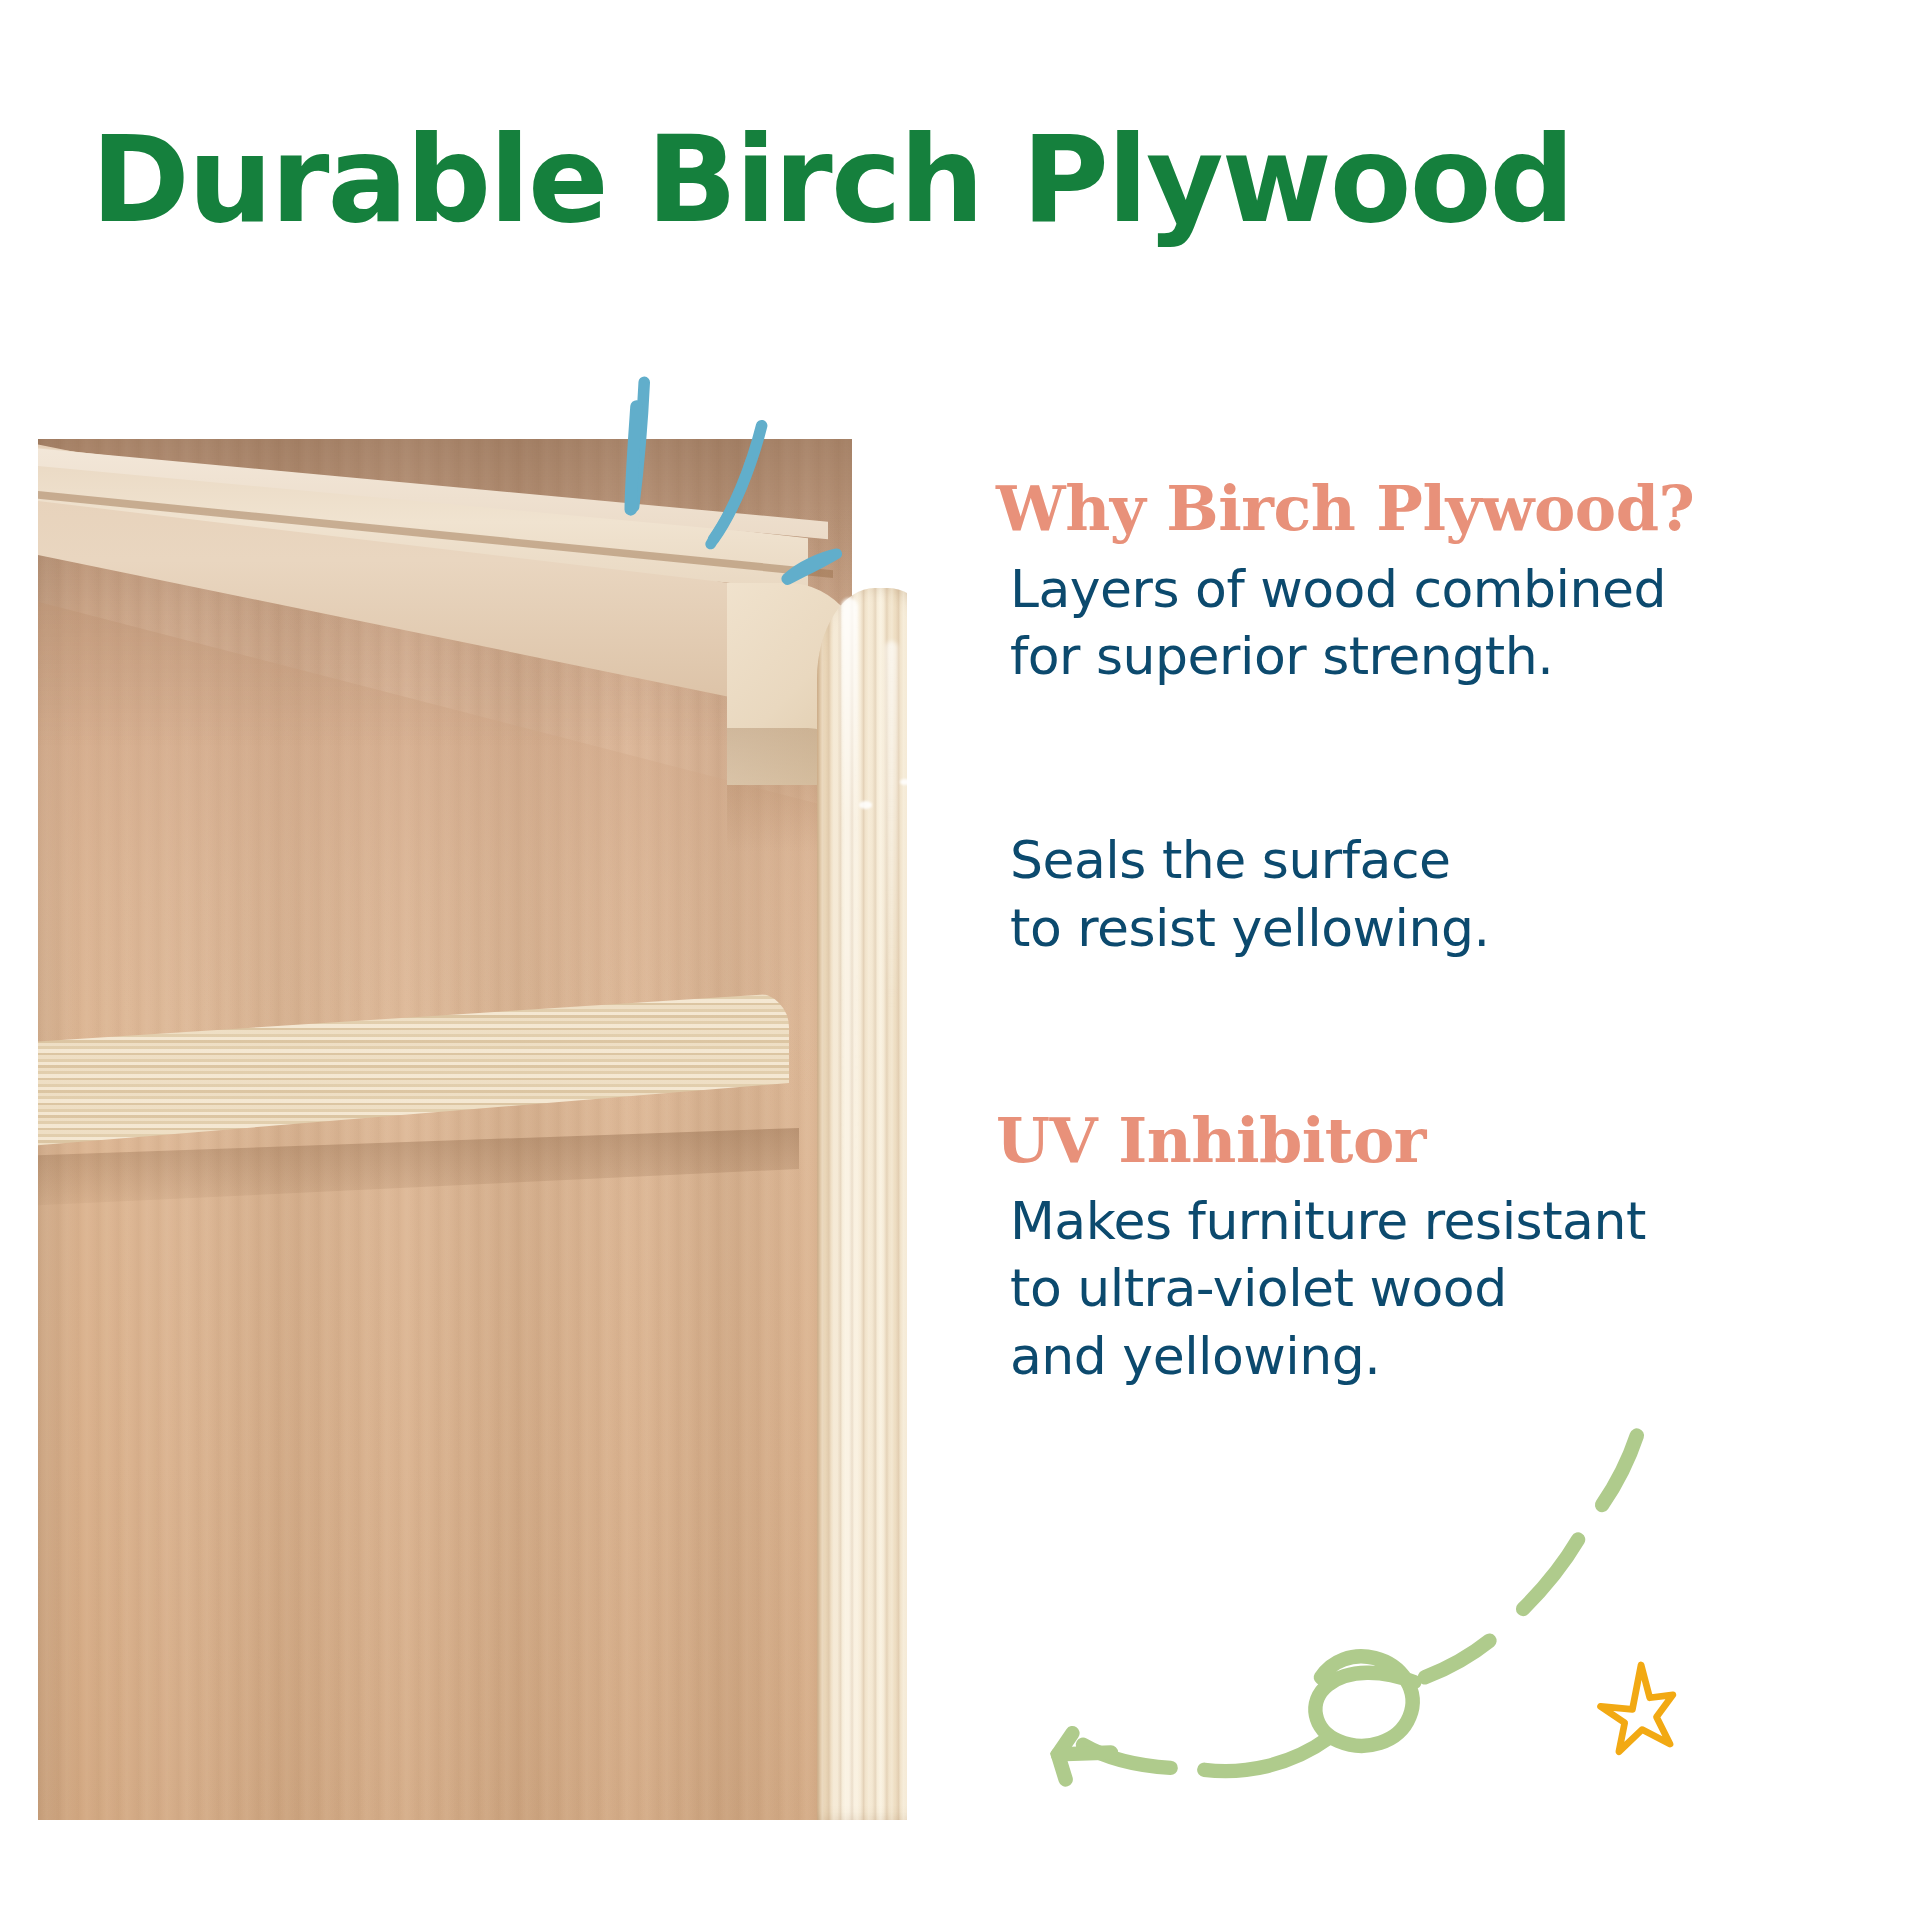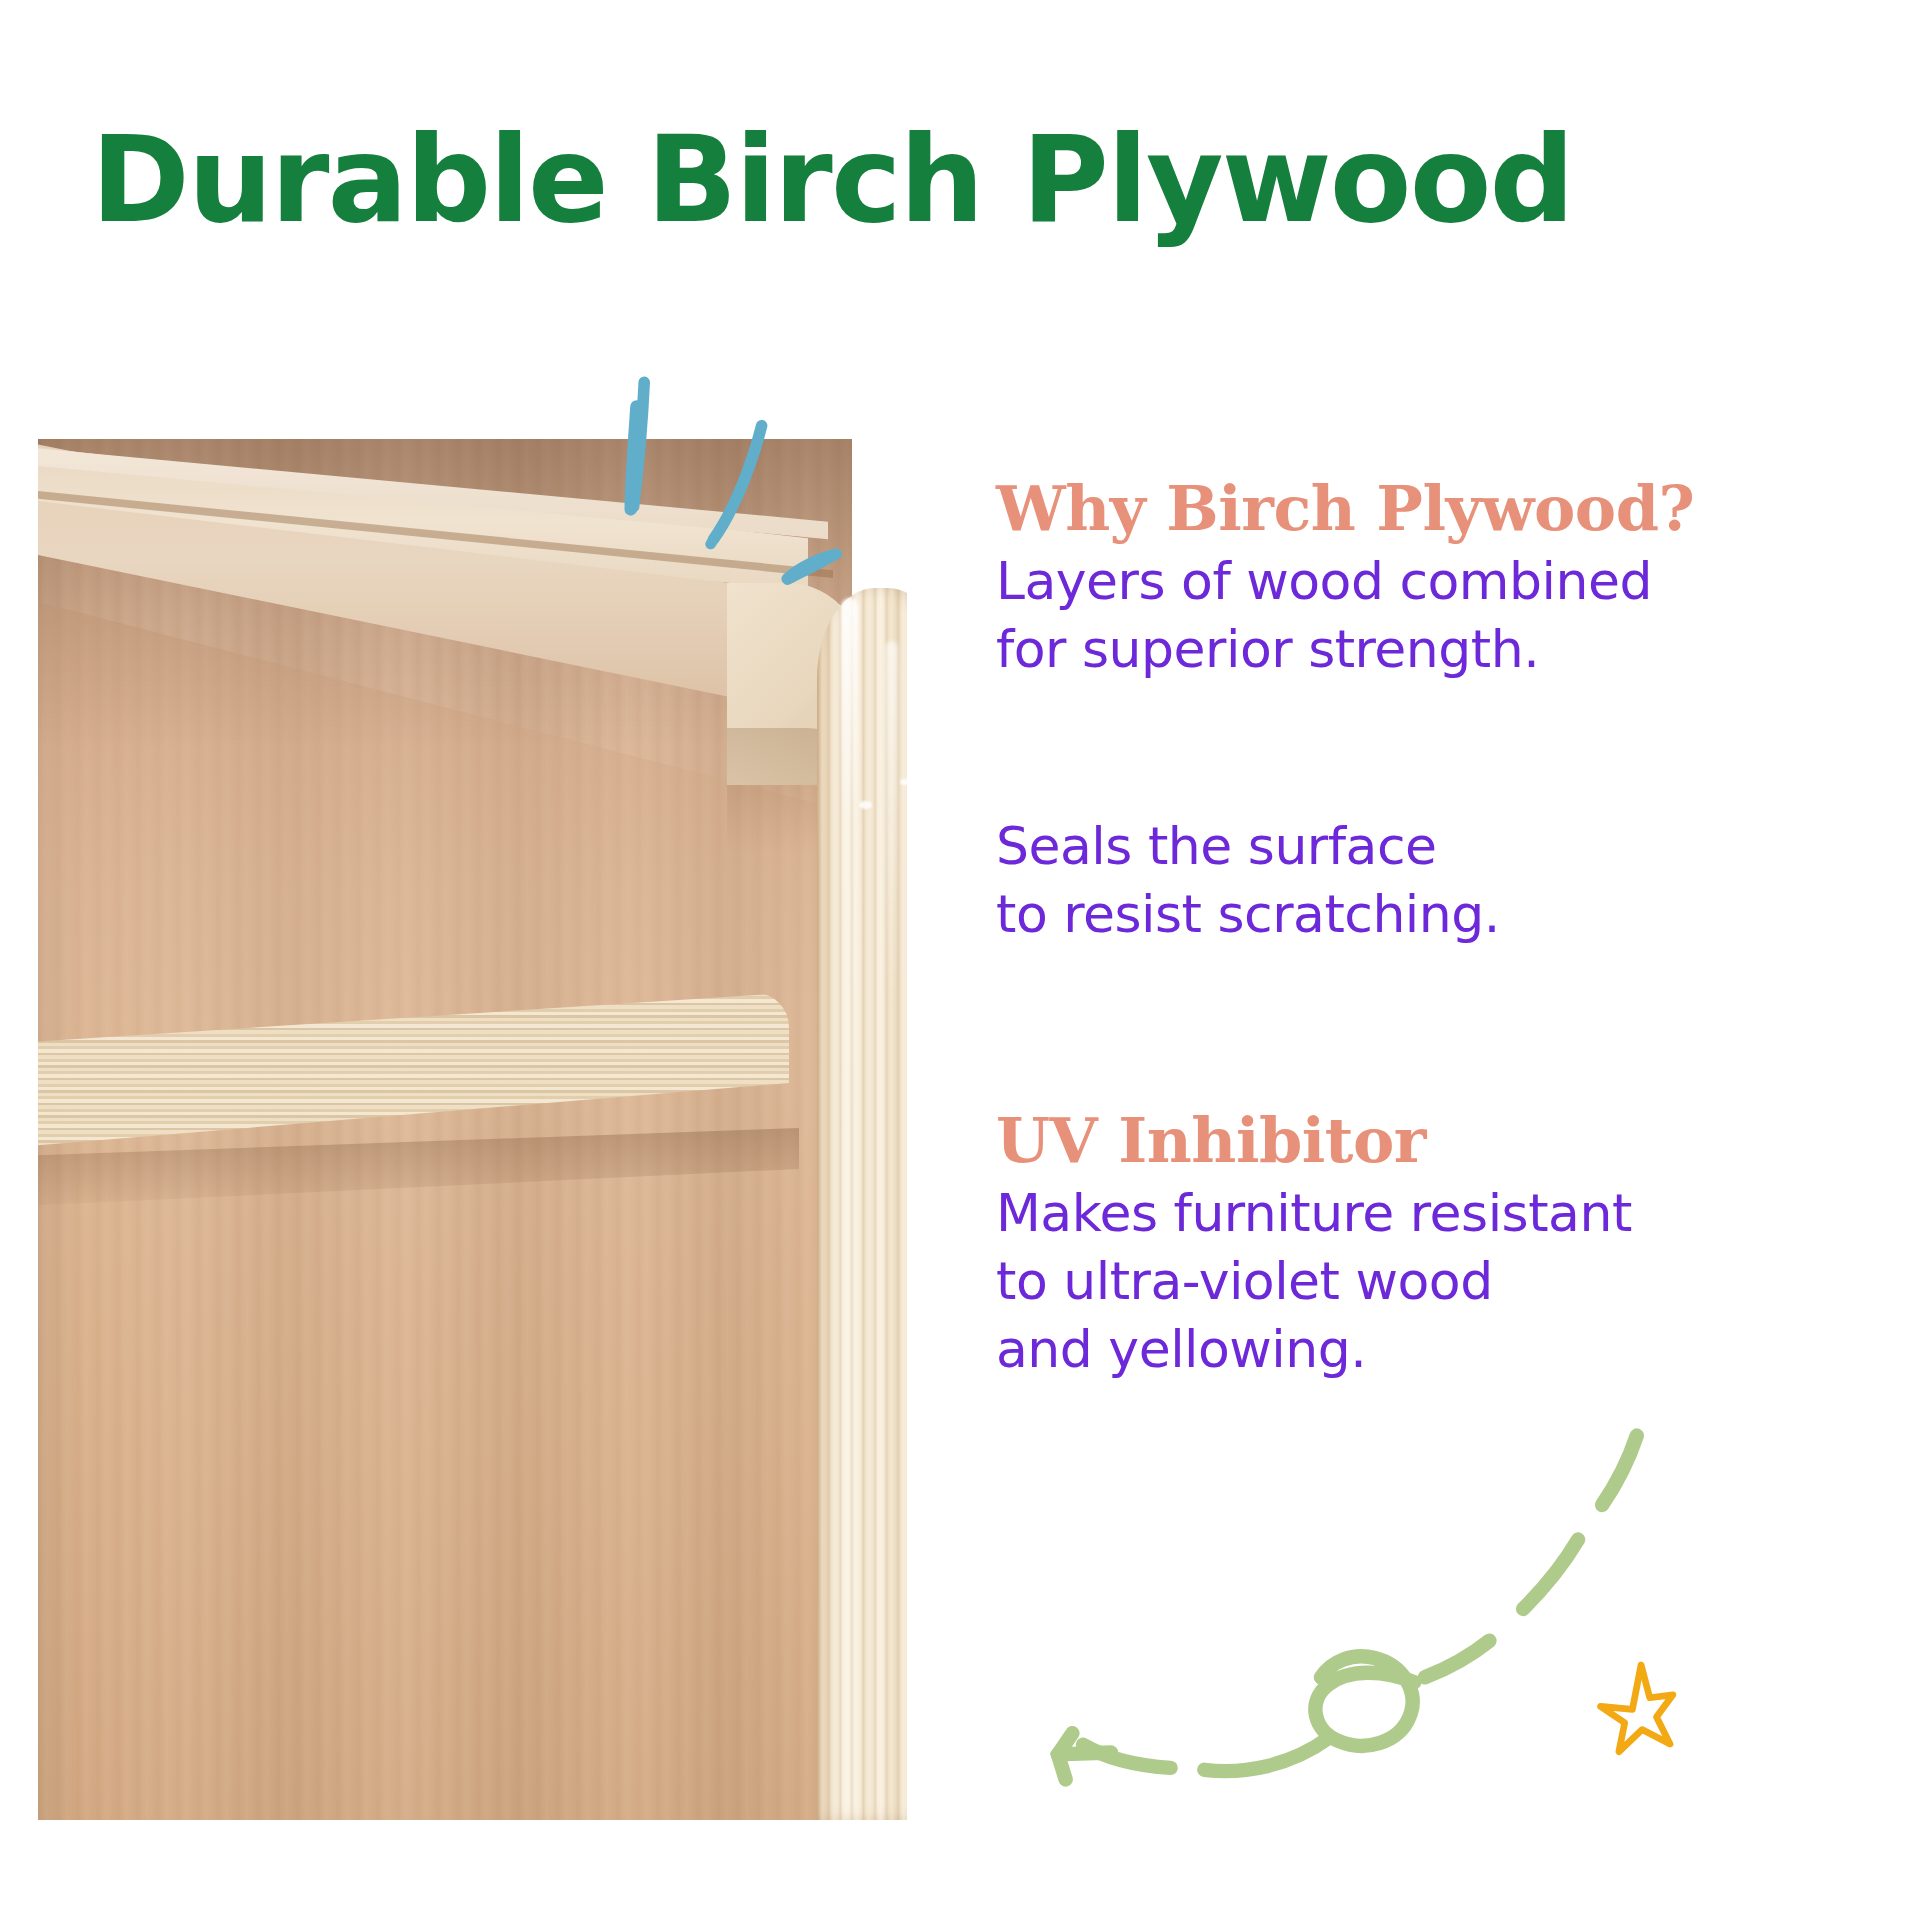--- a/index.html
+++ b/index.html
@@ -167,22 +167,22 @@
     color:#E8917A;
     letter-spacing:-0.5px;
     white-space:nowrap;
     margin:0 0 6.7px 0;
   }
   .sec-body{
     font-family:"DejaVu Sans","Liberation Sans",sans-serif;
     font-weight:500;
     font-size:52px;
     line-height:1.30;
-    color:#6d28d9;
-    margin:0;
+    color:#0c4a6e;
+    margin:14px;
     letter-spacing:-0.5px;
   }
   .sec-body .ln{display:block; white-space:nowrap;}
 
   #blk-1{top:476px;}
   #blk-2{top:813px;}
   #blk-3{top:1108px;}
 </style>
 </head>
 <body>
@@ -255,21 +255,21 @@
       <div class="sec-head">Why Birch Plywood?</div>
       <div class="sec-body">
         <span class="ln">Layers of wood combined</span>
         <span class="ln">for superior strength.</span>
       </div>
     </div>
 
     <div class="block" id="blk-2">
       <div class="sec-body">
         <span class="ln">Seals the surface</span>
-        <span class="ln">to resist scratching.</span>
+        <span class="ln">to resist yellowing.</span>
       </div>
     </div>
 
     <div class="block" id="blk-3">
       <div class="sec-head">UV Inhibitor</div>
       <div class="sec-body">
         <span class="ln">Makes furniture resistant</span>
         <span class="ln">to ultra-violet wood</span>
         <span class="ln">and yellowing.</span>
       </div>

